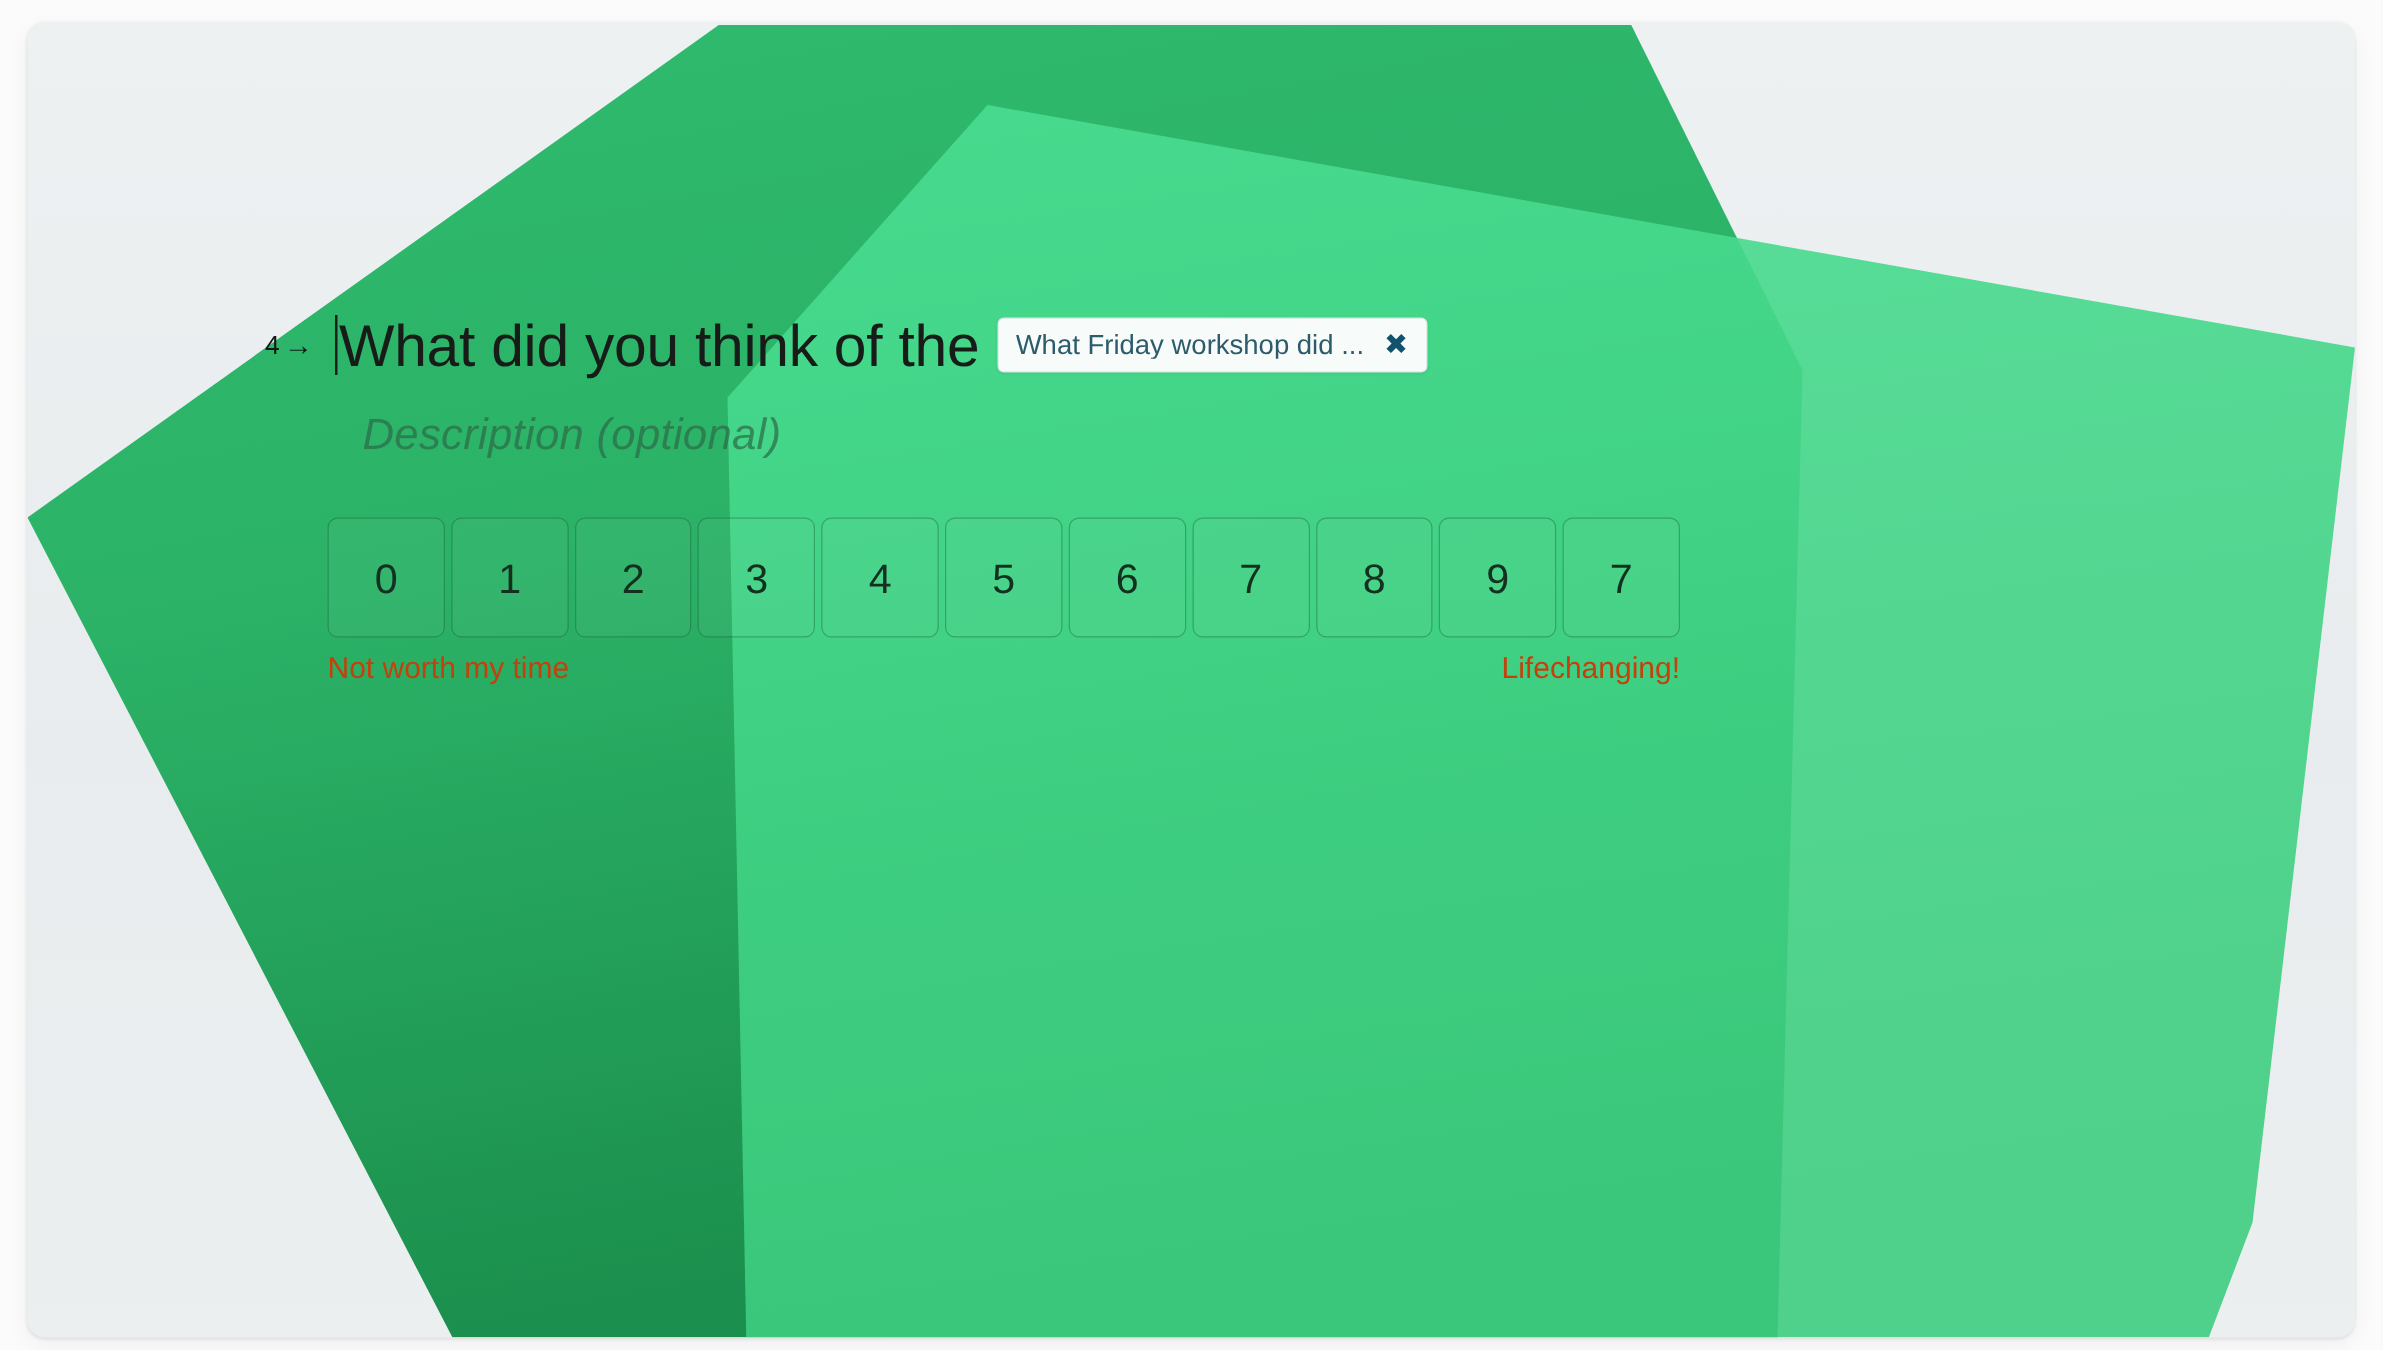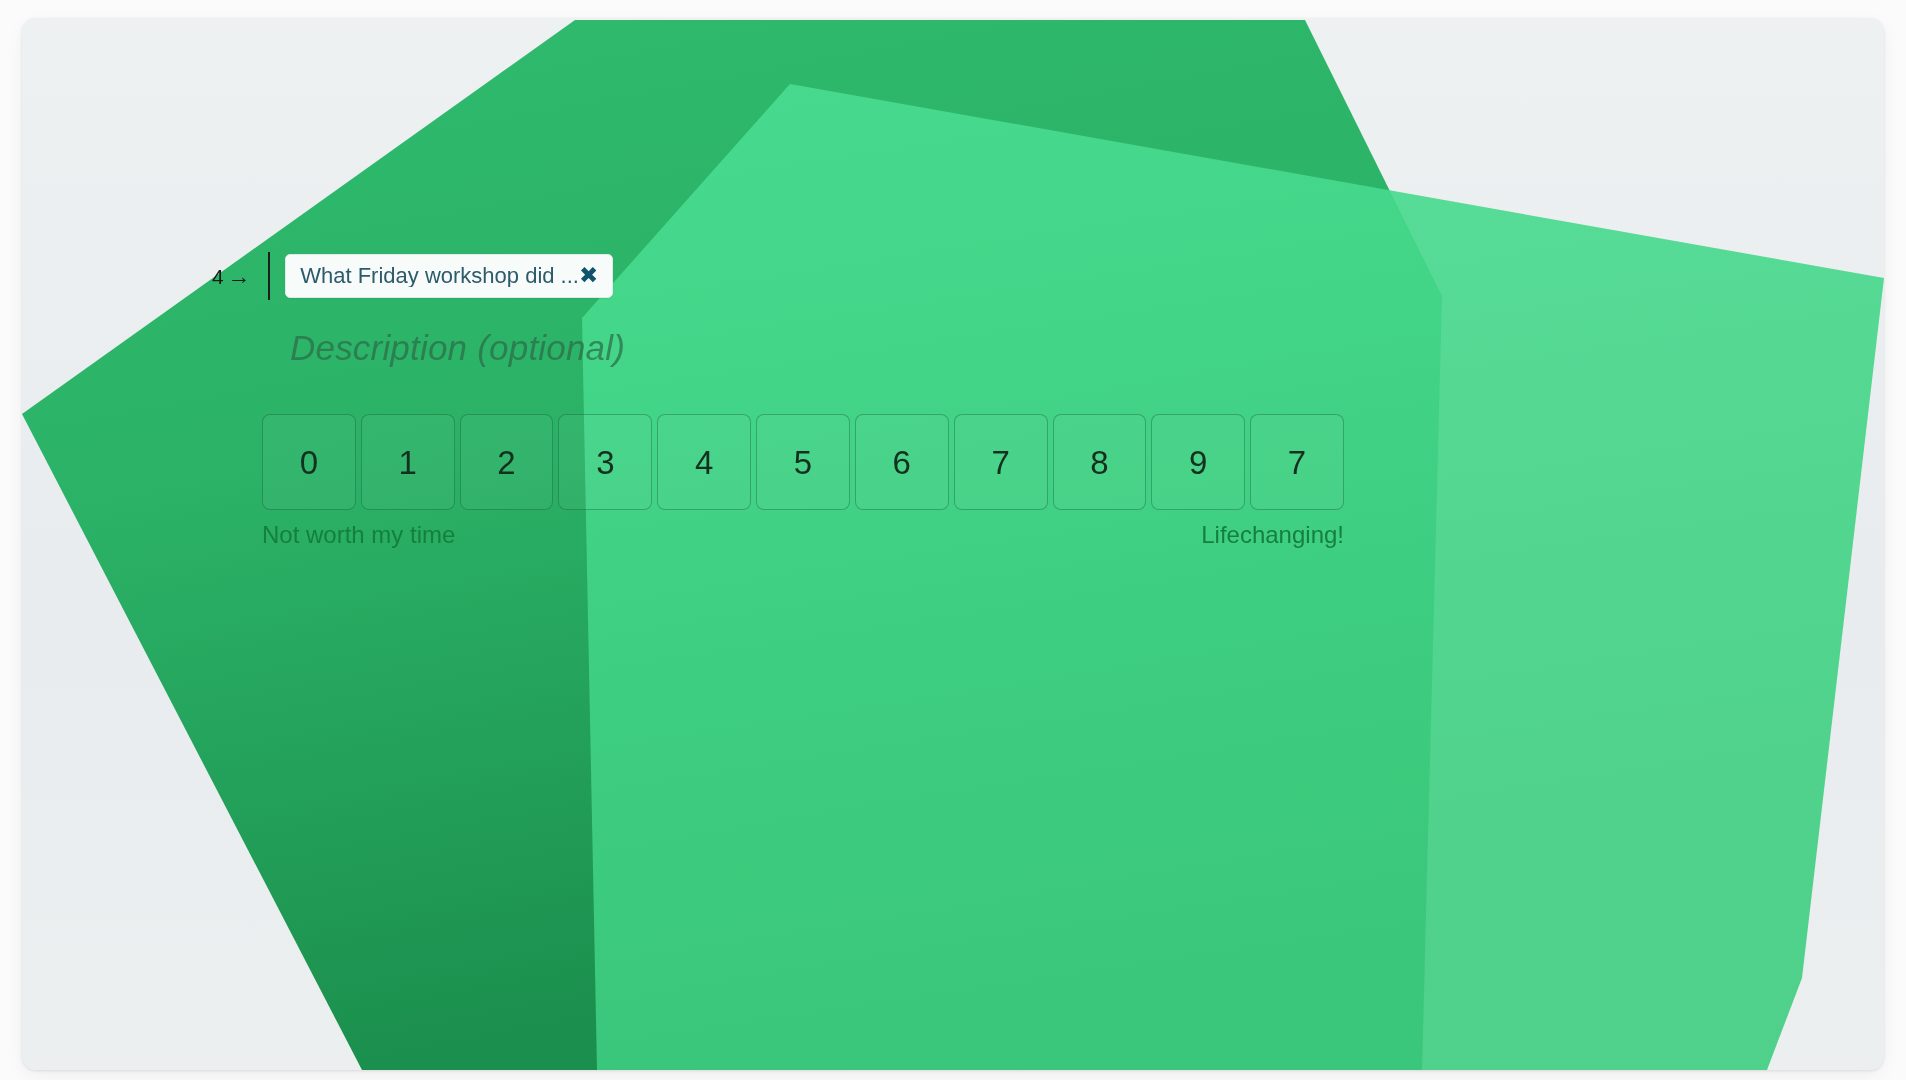--- a/index.html
+++ b/index.html
@@ -85,20 +85,21 @@
     font-size: 47px;
     color: #171c18;
     line-height: 1;
     font-weight: 400;
     letter-spacing: -0.2px;
   }
 
   .q-chip {
     display: inline-flex;
     align-items: center;
+    gap: 16px;
     background: #f7fbfa;
     border: 1px solid #dfe9e7;
     border-radius: 5px;
     padding: 9px 14px 10px 14px;
     margin: 0 14px;
     box-shadow: 0 1px 2px rgba(0,0,0,0.06);
     max-width: 438px;
   }
   .q-chip-label {
     font-size: 22px;
@@ -156,21 +157,21 @@
   }
 
   #scale-legend {
     position: absolute;
     left: 240px;
     top: 505px;
     width: 1082px;
     display: flex;
     justify-content: space-between;
     font-size: 24px;
-    color: #15803d;
+    color: #c2410c;
     line-height: 1;
   }
 </style>
 </head>
 <body>
 
 <div id="app-root">
 
   <div id="canvas-backdrop"></div>
 
@@ -196,20 +197,21 @@
   </div>
 
   <div id="question-block">
 
     <div class="q-header">
       <span class="q-index">4</span>
       <span class="q-index-arrow">→</span>
 
       <span class="q-caret"></span>
 
+      <span class="q-text">What did you think of the</span>
 
       <span class="q-chip">
         <span class="q-chip-label">What Friday workshop did ...</span>
         <span class="q-chip-remove">✖</span>
       </span>
 
     </div>
 
     <div class="q-description">Description (optional)</div>
 

